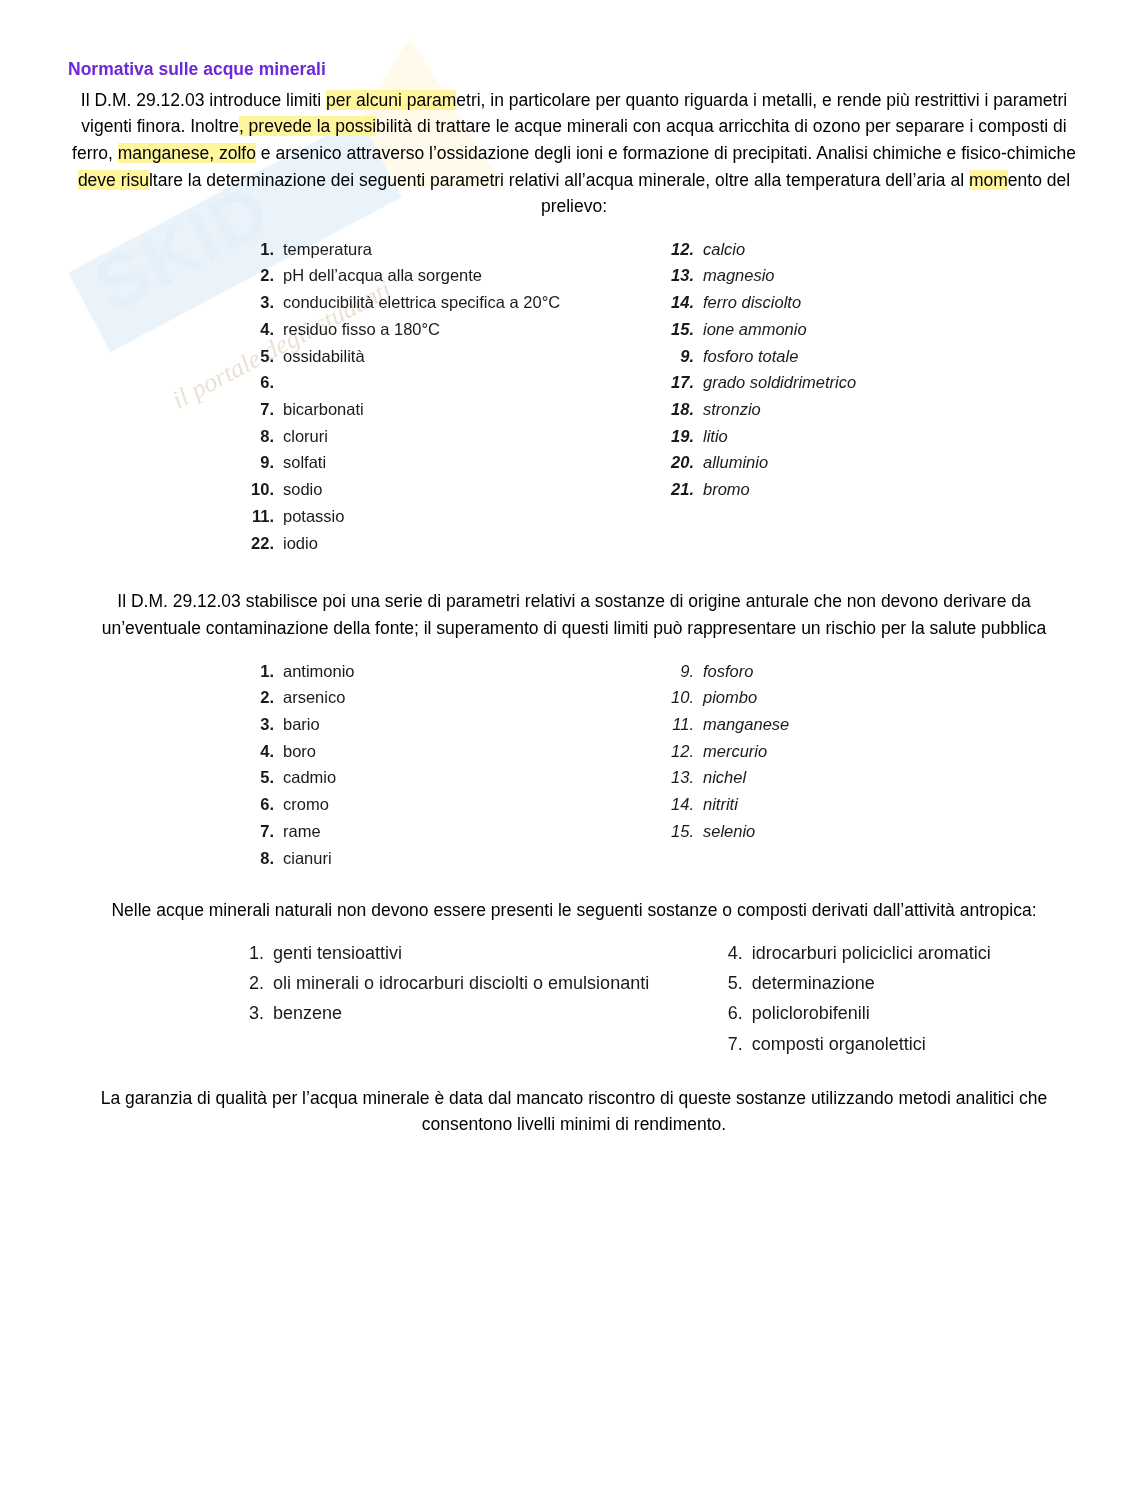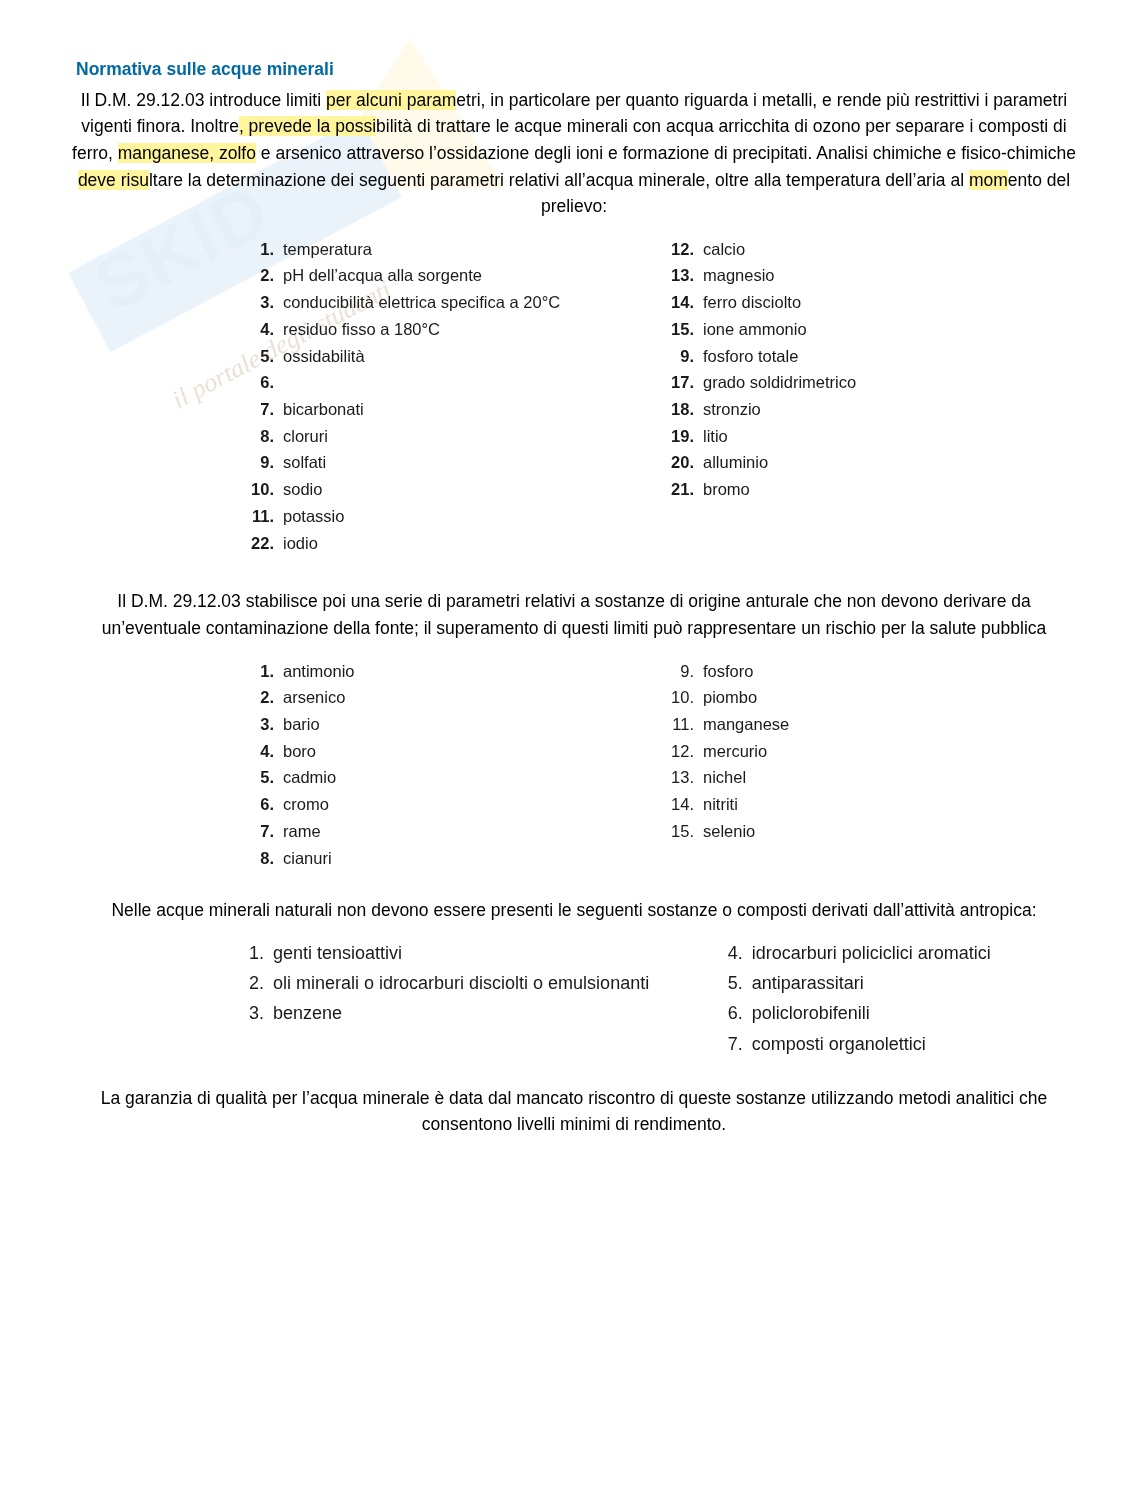--- a/index.html
+++ b/index.html
@@ -58,22 +58,22 @@
     width: 0;
     height: 0;
     border-left: 95px solid transparent;
     border-right: 95px solid transparent;
     border-bottom: 150px solid #fdf3c8;
     opacity: 0.75;
   }
   h1.doc-title {
     font-size: 17.5px;
     font-weight: bold;
-    color: #0369a1;
-    margin: 0 0 6px 8px;
+    color: #6d28d9;
+    margin: 0 0 6px 0;
     line-height: 1.3;
   }
   p.para {
     font-size: 17.5px;
     line-height: 1.52;
     margin: 0 0 4px 0;
     text-align: center;
     color: #000000;
   }
   .hl {
@@ -81,21 +81,21 @@
   }
   .spacer-md { height: 26px; }
   .spacer-lg { height: 32px; }
 
   .two-col {
     display: flex;
     margin-left: 172px;
     margin-top: 16px;
   }
   .col-a { width: 420px; }
-  .col-b { width: 400px; }
+  .col-b { width: 400px; font-style: italic; }
 
   ol.numlist {
     margin: 0;
     padding: 0;
     list-style: none;
   }
   ol.numlist li {
     display: flex;
     font-size: 16.5px;
     line-height: 1.62;
@@ -342,21 +342,21 @@
           </ol>
       </div>
       <div class="col-d">
         <ol class="numlist plainnum" id="list3-col2">
             <li>
               <span class="num">4.</span>
               <span class="txt">idrocarburi policiclici aromatici</span>
             </li>
             <li>
               <span class="num">5.</span>
-              <span class="txt">antiparassitari</span>
+              <span class="txt">determinazione</span>
             </li>
             <li>
               <span class="num">6.</span>
               <span class="txt">policlorobifenili</span>
             </li>
             <li>
               <span class="num">7.</span>
               <span class="txt">composti organolettici</span>
             </li>
           </ol>

